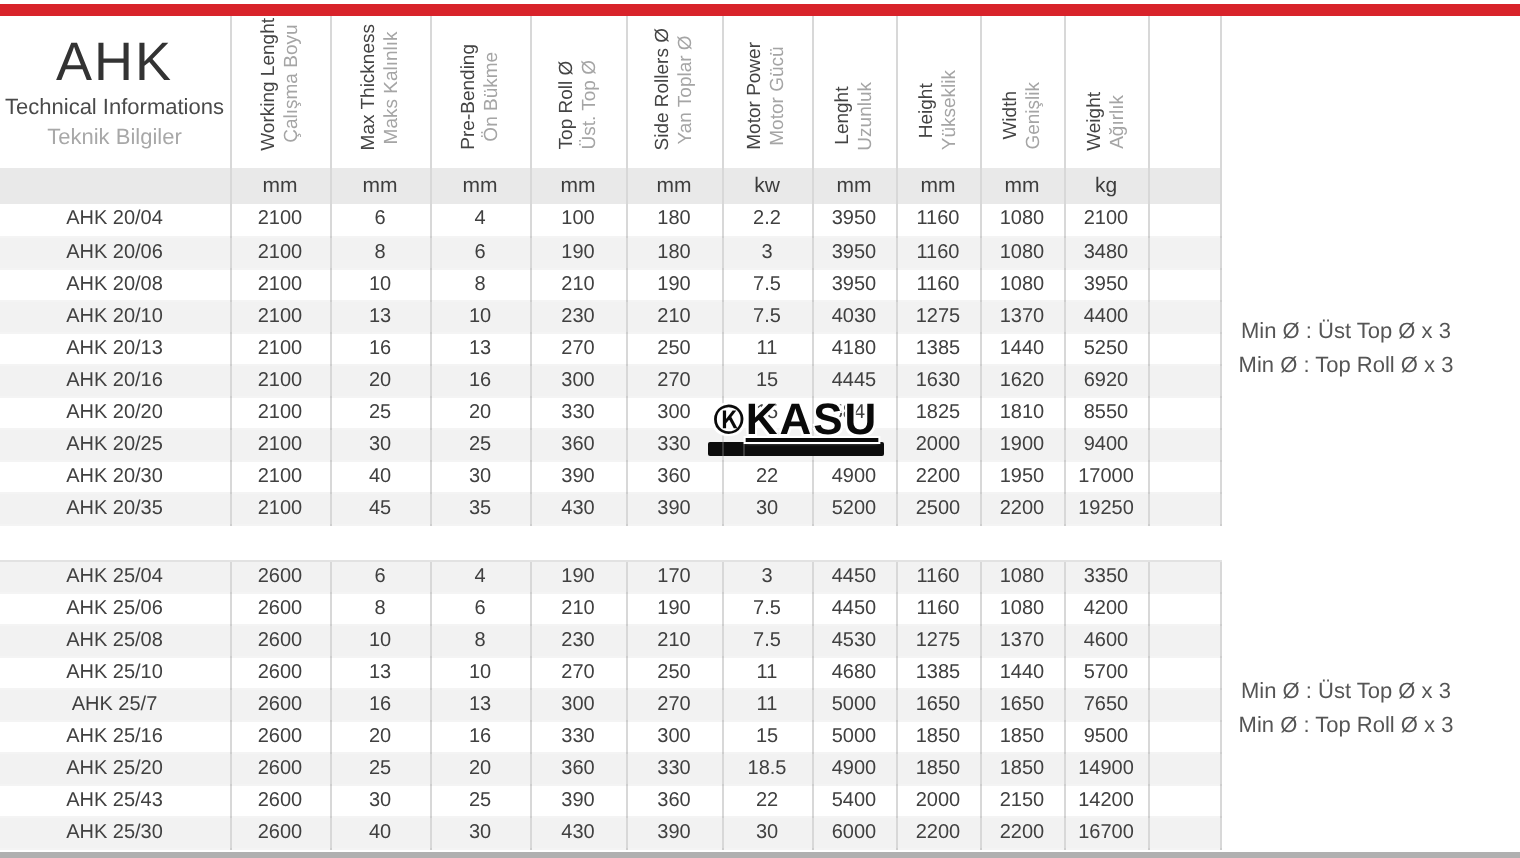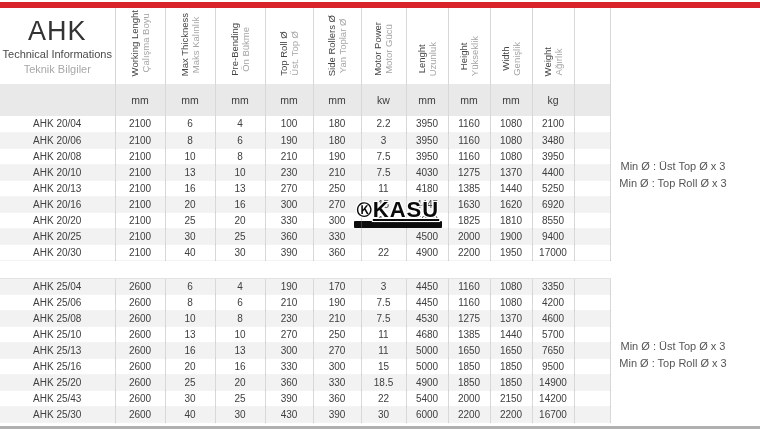--- a/index.html
+++ b/index.html
@@ -18,21 +18,21 @@
   .brand-title { font-size:27px; color:#333; letter-spacing:1px; line-height:1.15; }
   .brand-sub-en { font-size:11px; color:#4a4a4a; line-height:1.3; }
   .brand-sub-tr { font-size:11px; color:#a8a8a8; line-height:1.3;text-align:center; }
 
   th.rot-cell { text-align:center; padding-bottom:4px; }
   .rot { display:inline-block; writing-mode:vertical-rl; transform:rotate(180deg);
          line-height:1.2; white-space:nowrap; font-size:9.5px; }
   .h-en { color:#444; }
   .h-tr { color:#a5a5a5; }
 
-  tr.units-row { height:32px; }
+  tr.units-row { height:18px; }
   tr.units-row td { background:#e9e9e9; text-align:center; font-size:10.5px; color:#3d3d3d; }
 
   tbody.sec tr { height:16px;margin-top:33px; }
   tbody.sec td { text-align:center; font-size:10px; color:#404040;
                  border-bottom:1px solid rgba(0,0,0,0.045); overflow:hidden; white-space:nowrap; }
   tbody.sec-a tr:nth-child(even) td { background:#f2f2f2; }
   tbody.sec-b tr:nth-child(odd) td { background:#f2f2f2; }
 
   tr.spacer-row { height:18px; }
   tr.spacer-row td { background:#fff; border-right:none; border-top:1px solid #e2e2e2; border-bottom:1px solid #e2e2e2; }
@@ -228,20 +228,34 @@
           <td>30</td>
           <td>390</td>
           <td>360</td>
           <td>22</td>
           <td>4900</td>
           <td>2200</td>
           <td>1950</td>
           <td>17000</td>
           <td></td>
         </tr>
+        <tr>
+          <td>AHK 20/35</td>
+          <td>2100</td>
+          <td>45</td>
+          <td>35</td>
+          <td>430</td>
+          <td>390</td>
+          <td>30</td>
+          <td>5200</td>
+          <td>2500</td>
+          <td>2200</td>
+          <td>19250</td>
+          <td></td>
+        </tr>
       </tbody>
     <tbody>
       <tr class="spacer-row">
         <td colspan="12"></td>
       </tr>
     </tbody>
     <tbody class="sec sec-b" id="tbody-b">
         <tr>
           <td>AHK 25/04</td>
           <td>2600</td>
@@ -292,21 +306,21 @@
           <td>270</td>
           <td>250</td>
           <td>11</td>
           <td>4680</td>
           <td>1385</td>
           <td>1440</td>
           <td>5700</td>
           <td></td>
         </tr>
         <tr>
-          <td>AHK 25/13</td>
+          <td>AHK 25/7</td>
           <td>2600</td>
           <td>16</td>
           <td>13</td>
           <td>300</td>
           <td>270</td>
           <td>11</td>
           <td>5000</td>
           <td>1650</td>
           <td>1650</td>
           <td>7650</td>

